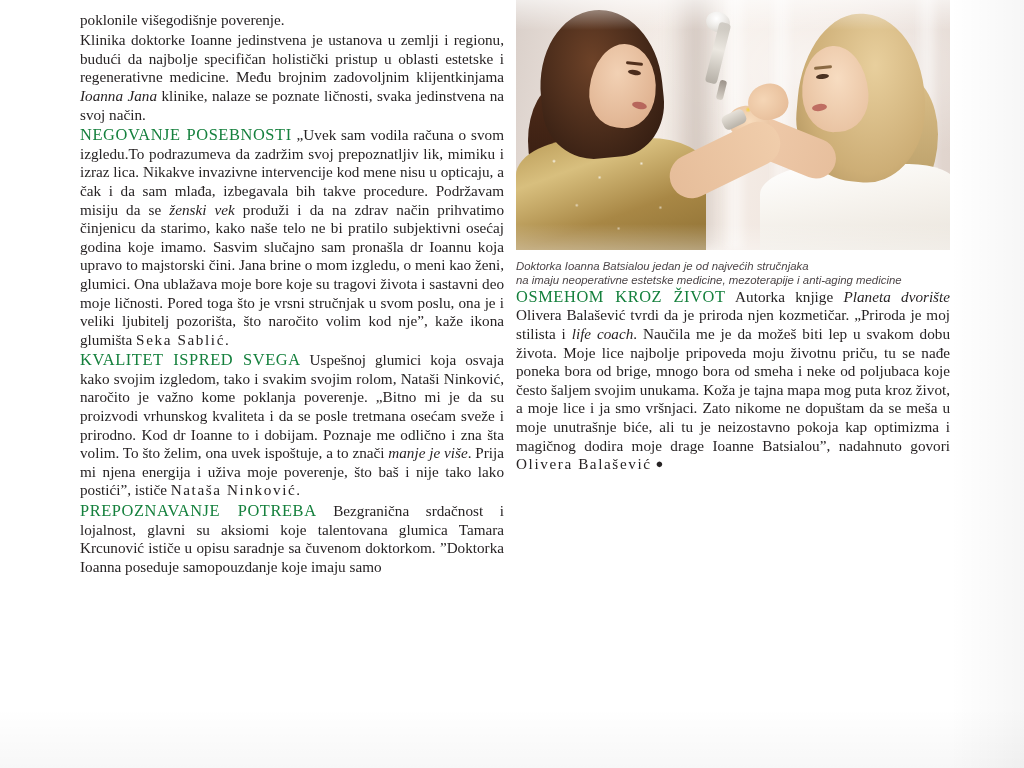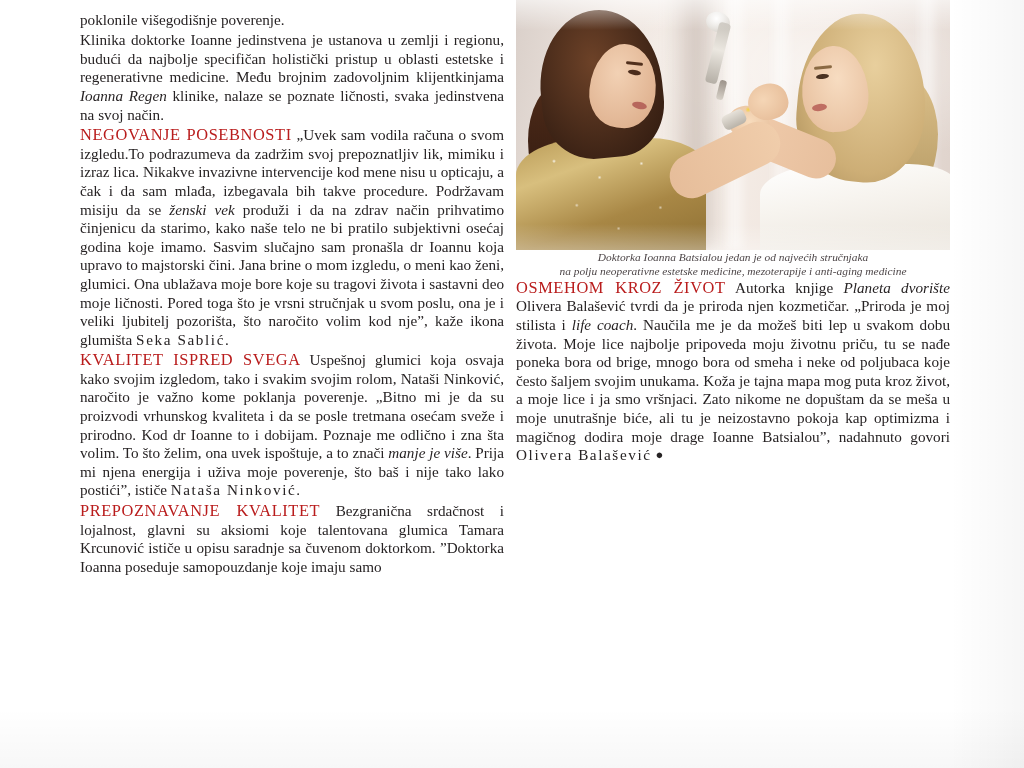--- a/index.html
+++ b/index.html
@@ -45,21 +45,21 @@
   }
   p.body + p.body {
     margin-top: 2px;
   }
   p.gap {
     margin-top: 11px;
   }
   .lead {
     font-variant: small-caps;
     letter-spacing: 0.6px;
-    color: #b91c1c;
+    color: #15803d;
     font-size: 16.4px;
   }
   .ital {
     font-style: italic;
   }
   .name {
     font-weight: normal;
     letter-spacing: 1.6px;
     white-space: nowrap;
   }
@@ -360,25 +360,26 @@
     height: 42px;
     background: linear-gradient(180deg, rgba(255,255,255,0.85), rgba(255,255,255,0));
   }
   .photo-softbottom {
     position: absolute;
     left: 0; right: 0; bottom: 0;
     height: 26px;
     background: linear-gradient(0deg, rgba(255,255,255,0.35), rgba(255,255,255,0));
   }
   .caption {
-    font-family: Liberation Serif, serif;
+    margin-top: 9px;
+    font-family: Liberation Sans, sans-serif;
     font-style: italic;
     font-size: 11.4px;
     line-height: 14.4px;
-    text-align: center;
+    text-align: left;
     color: #4c4547;
   }
   .right-body {
     margin-top: 26px;
   }
   
   .scan-shade {
     position: absolute;
     right: 0;
     top: 0;
@@ -411,33 +412,33 @@
 
 <div class="page">
 
   <div class="col-left">
 
     <p class="body">
       <span>lepote zaslužna je za uspeh i postovanje brojnim dama koje su joj poklonile višegodišnje poverenje.</span>
     </p>
 
     <p class="body">
-      <span>Klinika doktorke Ioanne jedinstvena je ustanova u zemlji i regionu, budući da najbolje specifičan holistički pristup u oblasti estetske i regenerativne medicine. Među brojnim zadovoljnim klijentkinjama </span><span class="ital">Ioanna Regen</span><span> klinike, nalaze se poznate ličnosti, svaka jedinstvena na svoj način.</span>
+      <span>Klinika doktorke Ioanne jedinstvena je ustanova u zemlji i regionu, budući da najbolje specifičan holistički pristup u oblasti estetske i regenerativne medicine. Među brojnim zadovoljnim klijentkinjama </span><span class="ital">Ioanna Jana</span><span> klinike, nalaze se poznate ličnosti, svaka jedinstvena na svoj način.</span>
     </p>
 
     <p class="body gap">
       <span class="lead">NEGOVANJE POSEBNOSTI</span><span> „Uvek sam vodila računa o svom izgledu.To podrazumeva da zadržim svoj prepoznatljiv lik, mimiku i izraz lica. Nikakve invazivne intervencije kod mene nisu u opticaju, a čak i da sam mlađa, izbegavala bih takve procedure. Podržavam misiju da se </span><span class="ital">ženski vek</span><span> produži i da na zdrav način prihvatimo činjenicu da starimo, kako naše telo ne bi pratilo subjektivni osećaj godina koje imamo. Sasvim slučajno sam pronašla dr Ioannu koja upravo to majstorski čini. Jana brine o mom izgledu, o meni kao ženi, glumici. Ona ublažava moje bore koje su tragovi života i sastavni deo moje ličnosti. Pored toga što je vrsni stručnjak u svom poslu, ona je i veliki ljubitelj pozorišta, što naročito volim kod nje”, kaže ikona glumišta </span><span class="name">Seka Sablić</span><span>.</span>
     </p>
 
     <p class="body gap">
       <span class="lead">KVALITET ISPRED SVEGA</span><span> Uspešnoj glumici koja osvaja kako svojim izgledom, tako i svakim svojim rolom, Nataši Ninković, naročito je važno kome poklanja poverenje. „Bitno mi je da su proizvodi vrhunskog kvaliteta i da se posle tretmana osećam sveže i prirodno. Kod dr Ioanne to i dobijam. Poznaje me odlično i zna šta volim. To što želim, ona uvek ispoštuje, a to znači </span><span class="ital">manje je više</span><span>. Prija mi njena energija i uživa moje poverenje, što baš i nije tako lako postići”, ističe </span><span class="name">Nataša Ninković</span><span>.</span>
     </p>
 
     <p class="body gap">
-      <span class="lead">PREPOZNAVANJE KVALITET</span><span> Bezgranična srdačnost i lojalnost, glavni su aksiomi koje talentovana glumica Tamara Krcunović ističe u opisu saradnje sa čuvenom doktorkom. ”Doktorka Ioanna poseduje samopouzdanje koje imaju samo</span>
+      <span class="lead">PREPOZNAVANJE POTREBA</span><span> Bezgranična srdačnost i lojalnost, glavni su aksiomi koje talentovana glumica Tamara Krcunović ističe u opisu saradnje sa čuvenom doktorkom. ”Doktorka Ioanna poseduje samopouzdanje koje imaju samo</span>
     </p>
   </div>
 
   <div class="col-right">
 
     <div class="photo-wrap">
       <div class="photo"></div>
       <div class="bg-dark" style="left:150px;width:60px;"></div>
       <div class="bg-streak" style="left:206px;"></div>
       <div class="bg-streak" style="left:252px;"></div>
@@ -470,21 +471,21 @@
       <div class="tool-top"></div>
       <div class="tool"></div>
       <div class="tool-tip"></div>
 
       <div class="photo-softtop"></div>
       <div class="photo-softbottom"></div>
     </div>
 
     <div class="caption">
       <span>Doktorka Ioanna Batsialou jedan je od najvećih stručnjaka</span><br>
-      <span>na polju neoperativne estetske medicine, mezoterapije i anti-aging medicine</span>
+      <span>na imaju neoperativne estetske medicine, mezoterapije i anti-aging medicine</span>
     </div>
 
     <p class="body right-body">
       <span class="lead">OSMEHOM KROZ ŽIVOT</span><span> Autorka knjige </span><span class="ital">Planeta dvorište</span><span> Olivera Balašević tvrdi da je priroda njen kozmetičar. „Priroda je moj stilista i </span><span class="ital">life coach</span><span>. Naučila me je da možeš biti lep u svakom dobu života. Moje lice najbolje pripoveda moju životnu priču, tu se nađe poneka bora od brige, mnogo bora od smeha i neke od poljubaca koje često šaljem svojim unukama. Koža je tajna mapa mog puta kroz život, a moje lice i ja smo vršnjaci. Zato nikome ne dopuštam da se meša u moje unutrašnje biće, ali tu je neizostavno pokoja kap optimizma i magičnog dodira moje drage Ioanne Batsialou”, nadahnuto govori </span><span class="name">Olivera Balašević</span>
       <span class="bullet">●</span>
     </p>
   </div>
 
   <div class="clip-top"></div>
   <div class="scan-shade"></div>

